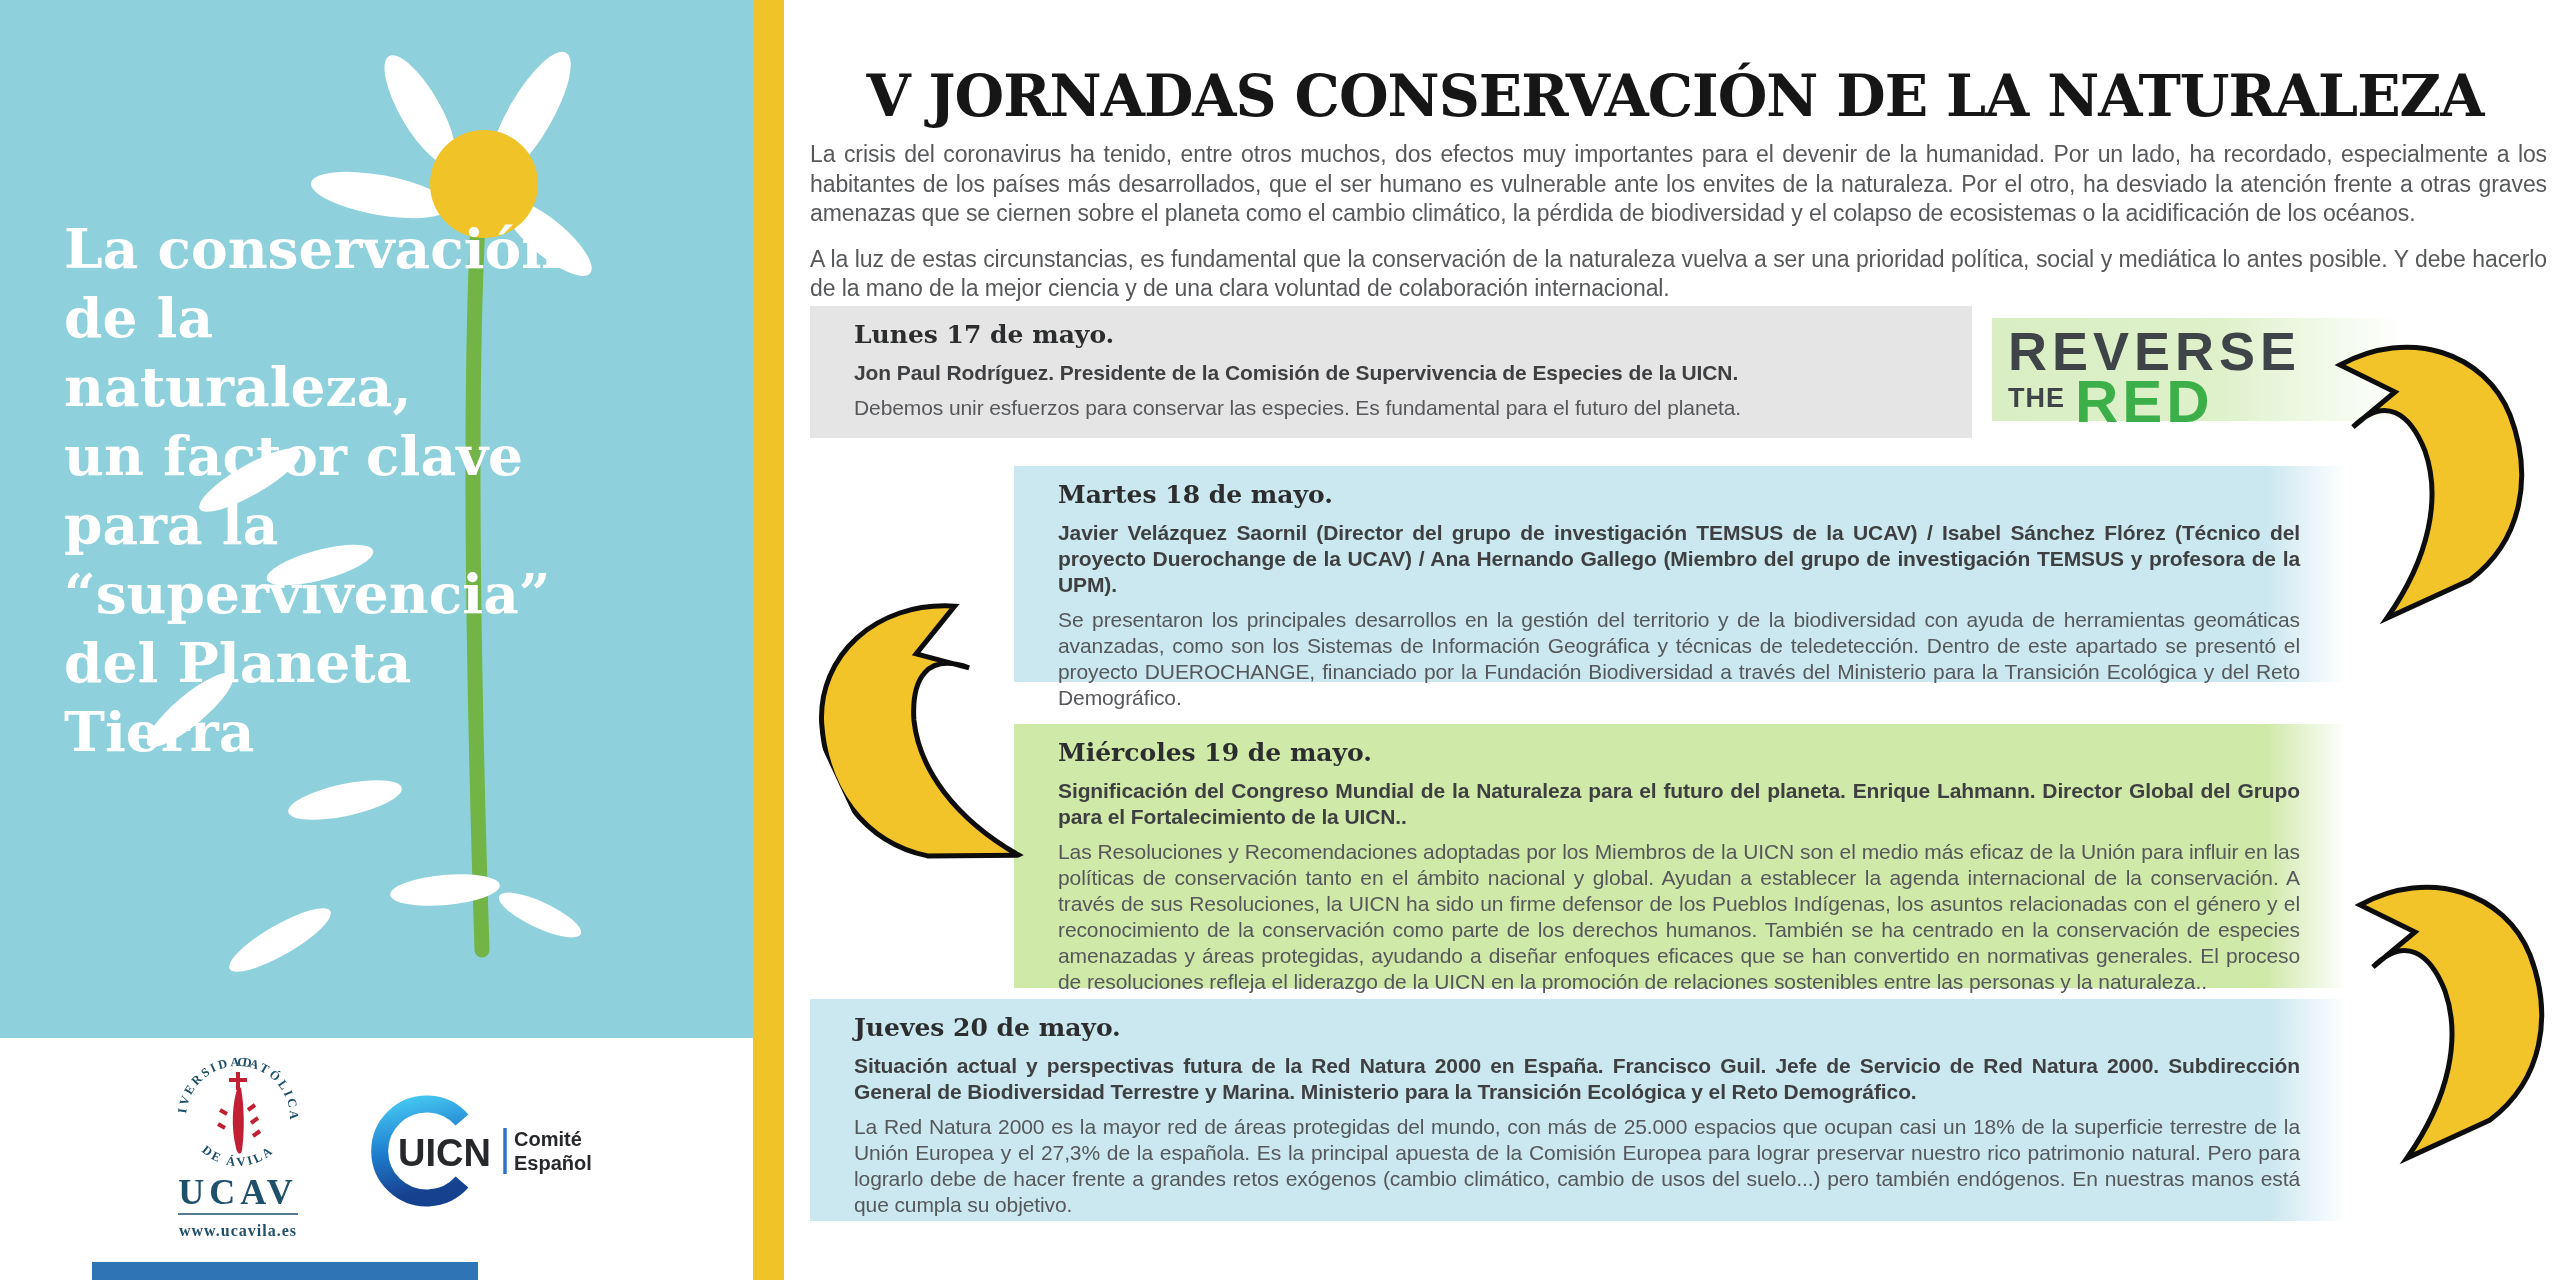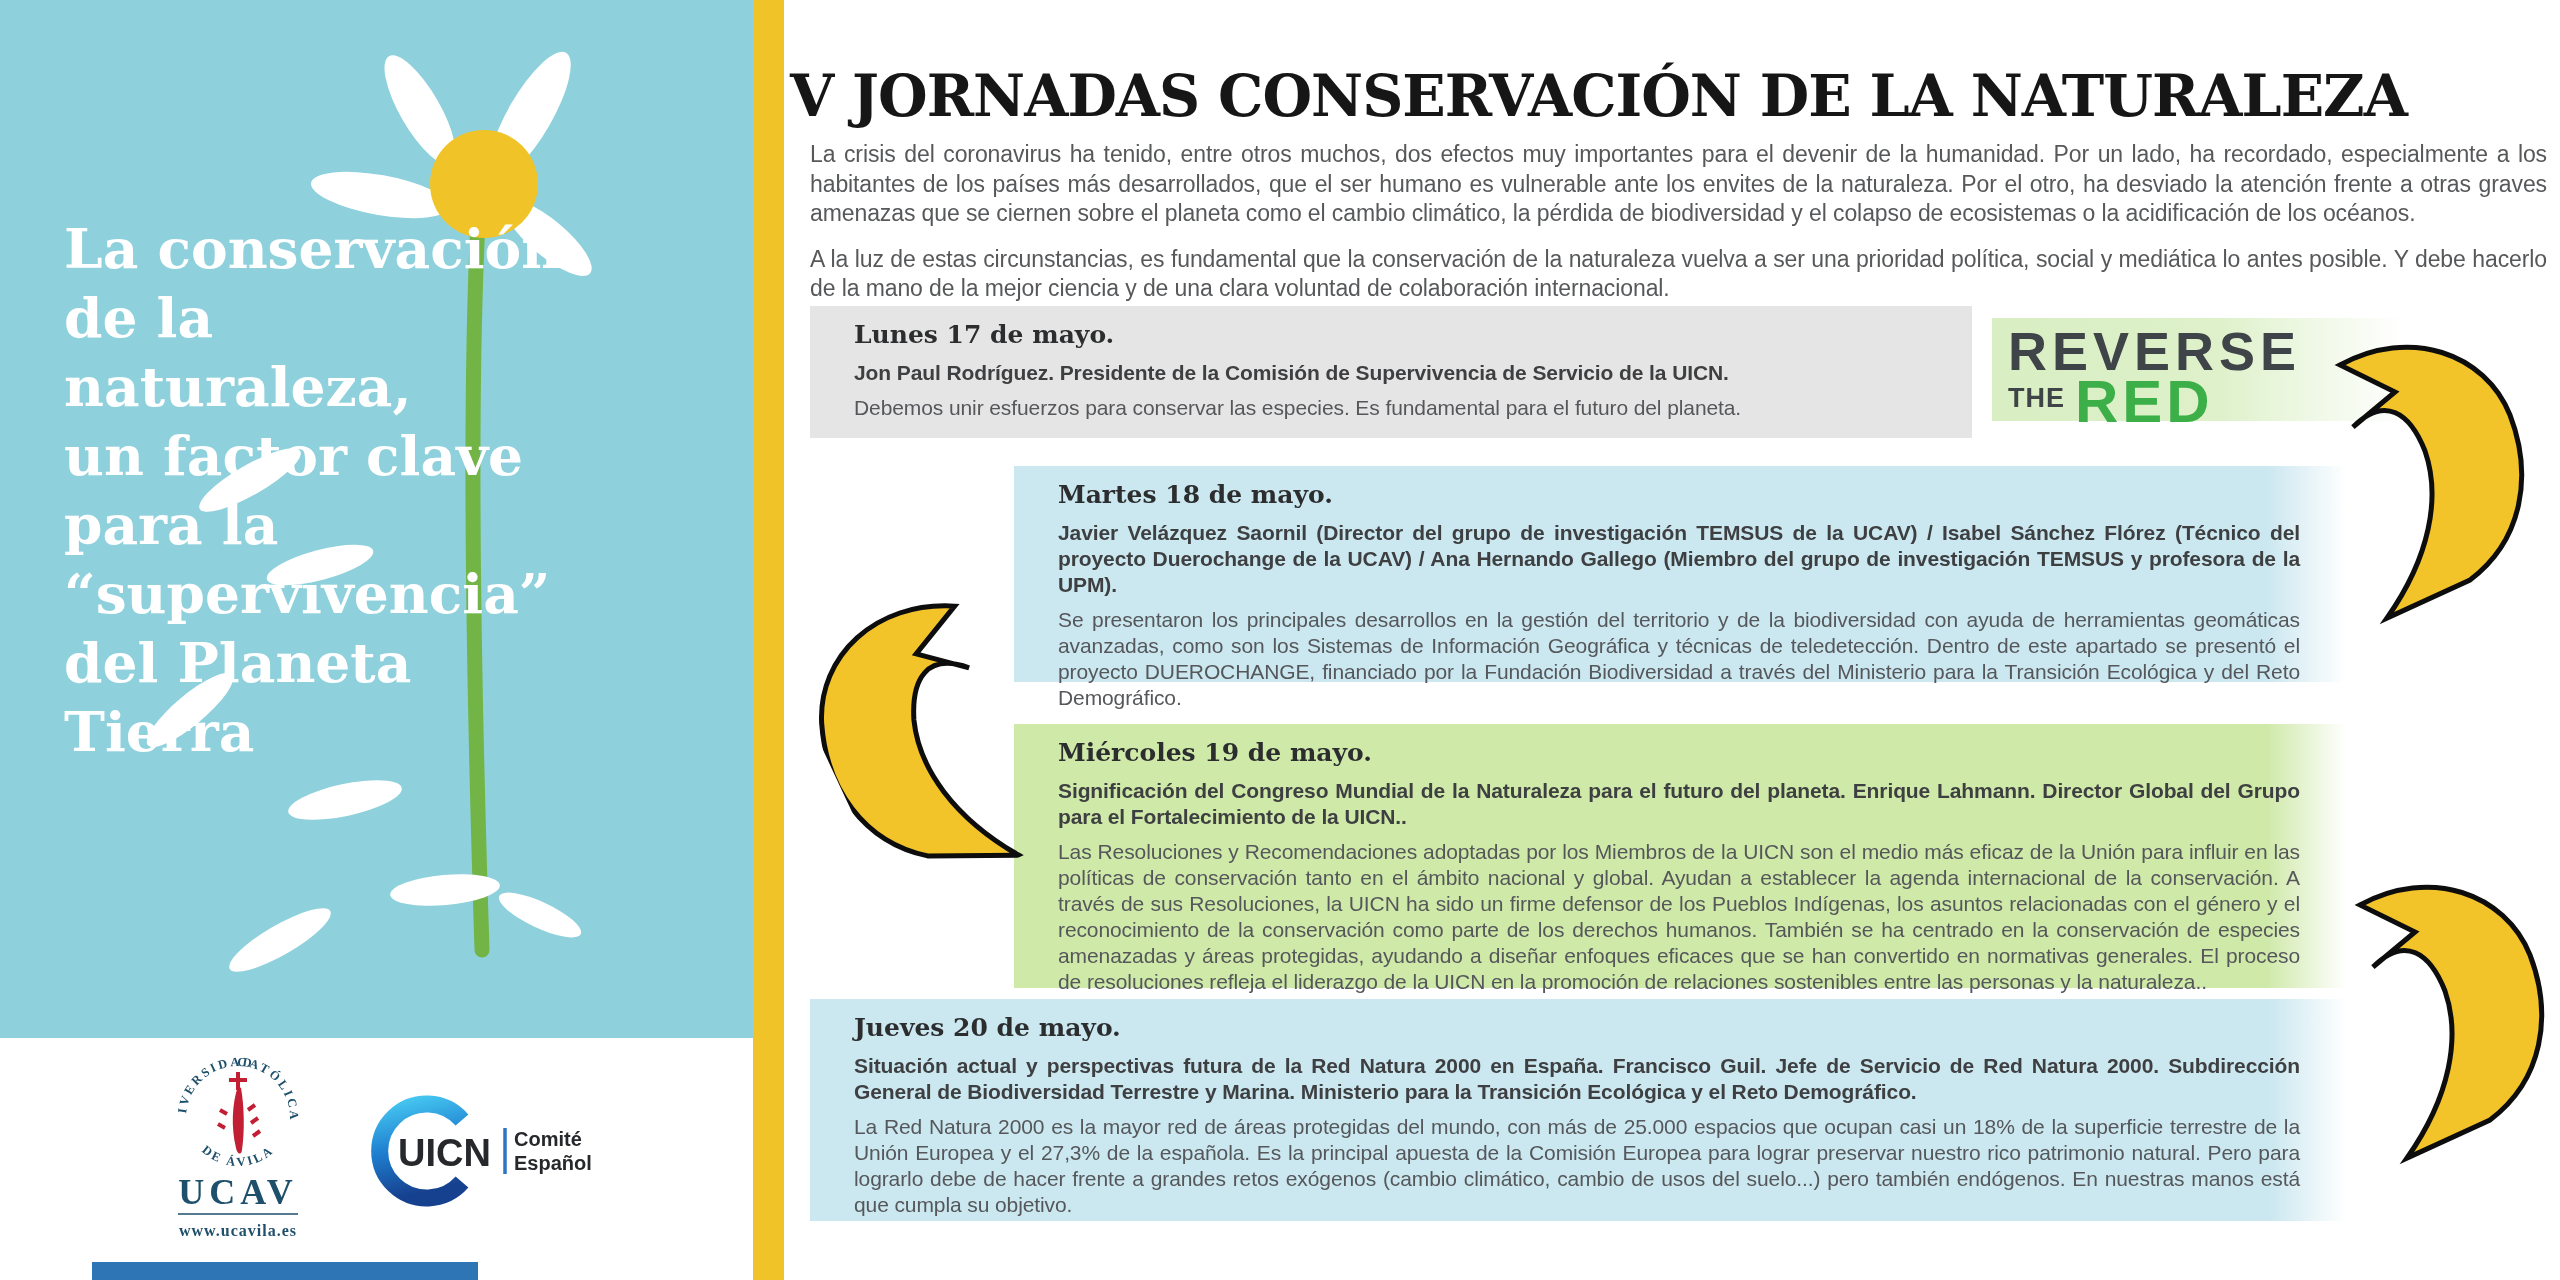--- a/index.html
+++ b/index.html
@@ -13,21 +13,21 @@
                  font-size:55px;line-height:69px;white-space:pre-line;}
   #daisy{position:absolute;left:0;top:0;}
   #divider-stripe{position:absolute;left:753px;top:0;width:31px;height:1280px;background:#f0c429;}
   #bottom-bar{position:absolute;left:92px;top:1262px;width:386px;height:18px;background:#2e75b6;}
 
   
   #ucav-logo{position:absolute;left:148px;top:1052px;}
   #uicn-logo{position:absolute;left:352px;top:1082px;}
 
   
-  #main-title{position:absolute;left:790px;top:24px;width:1770px;
+  #main-title{position:absolute;left:790px;top:24px;width:1770px;text-align:center;
               font-size:57px;letter-spacing:-1px;color:#161616;}
   #intro{position:absolute;left:810px;top:124px;width:1737px;}
   #intro p{margin:16px 0 11px 0;text-align:justify;font-size:23px;line-height:29.5px;
            color:#56585a;letter-spacing:-0.1px;}
 
   .block{position:absolute;box-sizing:border-box;padding:14px 46px 14px 44px;}
   .block .date{font-family:"DejaVu Serif",serif;font-weight:bold;font-size:25px;color:#2c2d2e;}
   .block .speaker{margin-top:11px;font-weight:bold;font-size:21px;line-height:26px;
                   color:#3e3f41;text-align:justify;letter-spacing:-0.1px;}
   .block .summary{margin-top:9px;font-size:21px;line-height:26px;color:#55575a;
@@ -132,21 +132,21 @@
 
   <h1 id="main-title" class="slab">V JORNADAS CONSERVACIÓN DE LA NATURALEZA</h1>
 
   <div id="intro">
     <p>La crisis del coronavirus ha tenido, entre otros muchos, dos efectos muy importantes para el devenir de la humanidad. Por un lado, ha recordado, especialmente a los habitantes de los países más desarrollados, que el ser humano es vulnerable ante los envites de la naturaleza. Por el otro, ha desviado la atención frente a otras graves amenazas que se ciernen sobre el planeta como el cambio climático, la pérdida de biodiversidad y el colapso de ecosistemas o la acidificación de los océanos.</p>
     <p>A la luz de estas circunstancias, es fundamental que la conservación de la naturaleza vuelva a ser una prioridad política, social y mediática lo antes posible. Y debe hacerlo de la mano de la mejor ciencia y de una clara voluntad de colaboración internacional.</p>
   </div>
 
   <div id="block-lunes" class="block">
     <div class="date">Lunes 17 de mayo.</div>
-    <div class="speaker">Jon Paul Rodríguez. Presidente de la Comisión de Supervivencia de Servicio de la UICN.</div>
+    <div class="speaker">Jon Paul Rodríguez. Presidente de la Comisión de Supervivencia de Especies de la UICN.</div>
     <div class="summary">Debemos unir esfuerzos para conservar las especies. Es fundamental para el futuro del planeta.</div>
   </div>
 
   <div id="block-martes" class="block">
     <div class="date">Martes 18 de mayo.</div>
     <div class="speaker">Javier Velázquez Saornil (Director del grupo de investigación TEMSUS de la UCAV) / Isabel Sánchez Flórez (Técnico del proyecto Duerochange de la UCAV) / Ana Hernando Gallego (Miembro del grupo de investigación TEMSUS y profesora de la UPM).</div>
     <div class="summary">Se presentaron los principales desarrollos en la gestión del territorio y de la biodiversidad con ayuda de herramientas geomáticas avanzadas, como son los Sistemas de Información Geográfica y técnicas de teledetección. Dentro de este apartado se presentó el proyecto DUEROCHANGE, financiado por la Fundación Biodiversidad a través del Ministerio para la Transición Ecológica y del Reto Demográfico.</div>
   </div>
 
   <div id="block-miercoles" class="block">

